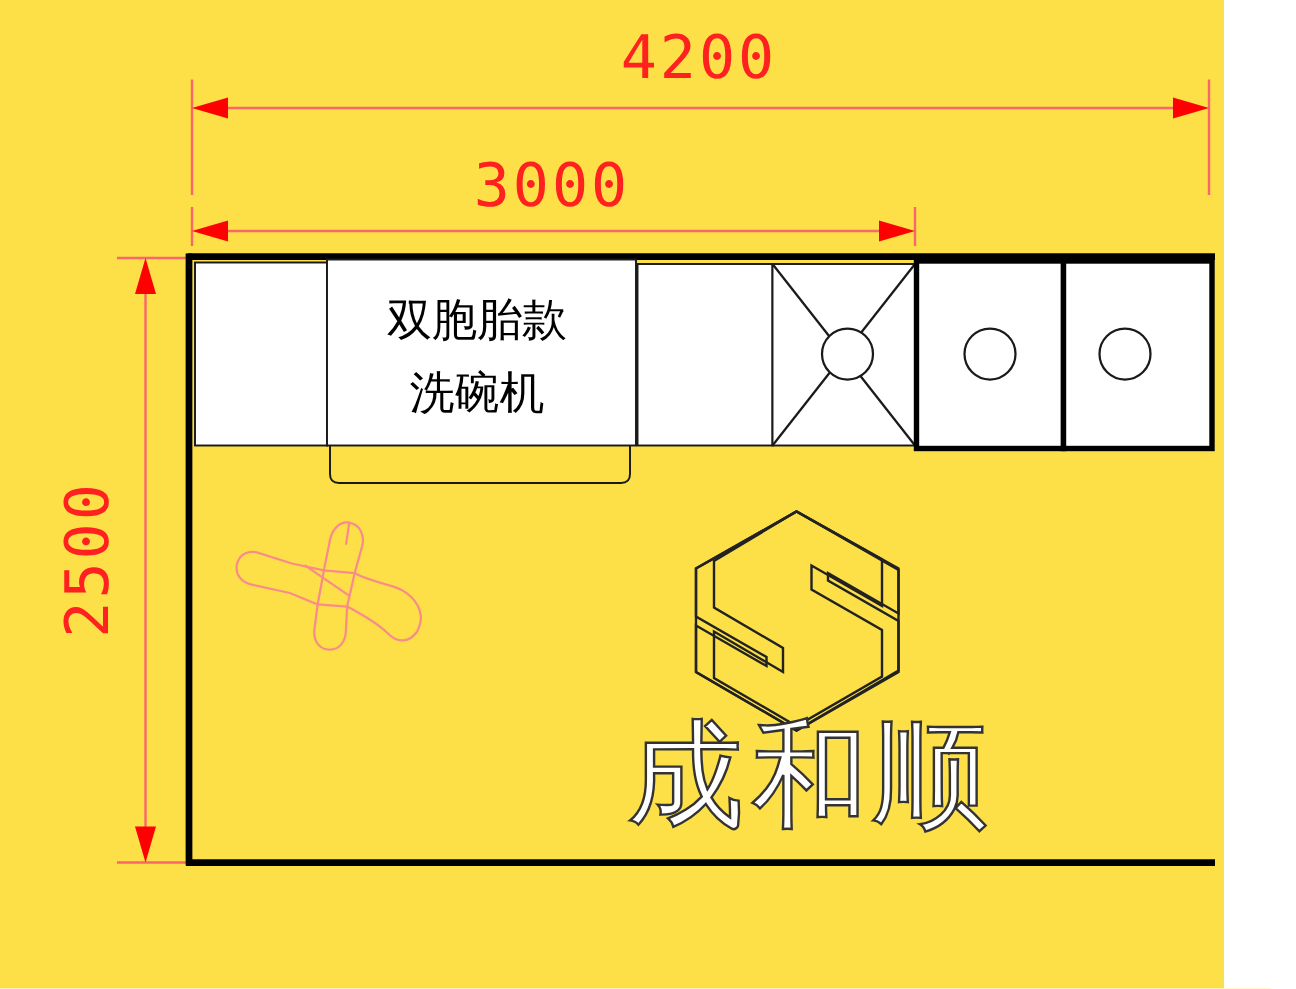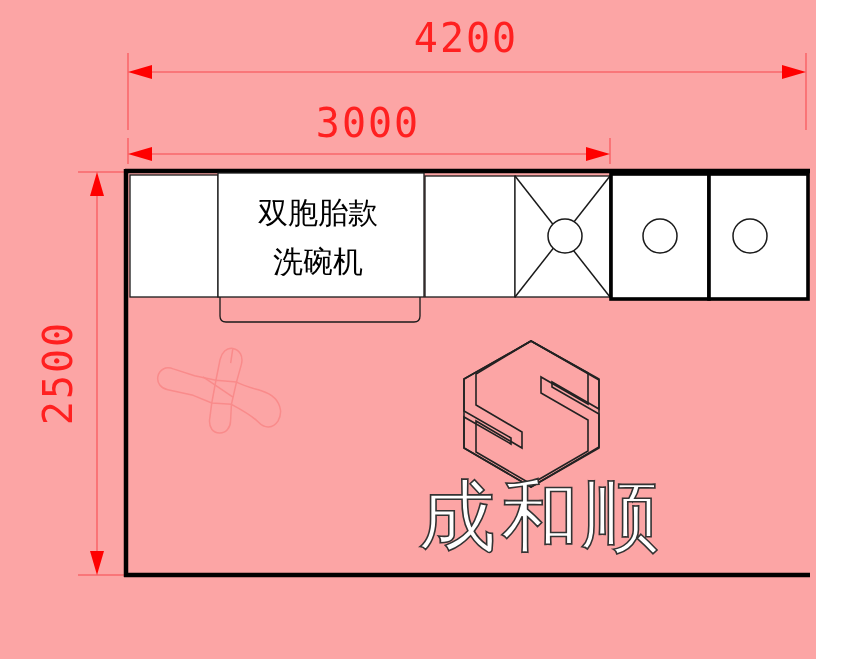--- a/index.html
+++ b/index.html
@@ -7,21 +7,21 @@
     padding: 0;
     background: #ffffff;
   }
   body {
     font-family: "Liberation Sans", sans-serif;
   }
   #canvas {
     position: relative;
     width: 816px;
     height: 659px;
-    background: #fca5a5;
+    background: #fde047;
     overflow: hidden;
   }
   #drawing {
     position: absolute;
     left: 0;
     top: 0;
     width: 864px;
     height: 659px;
   }
   .dim-text {

